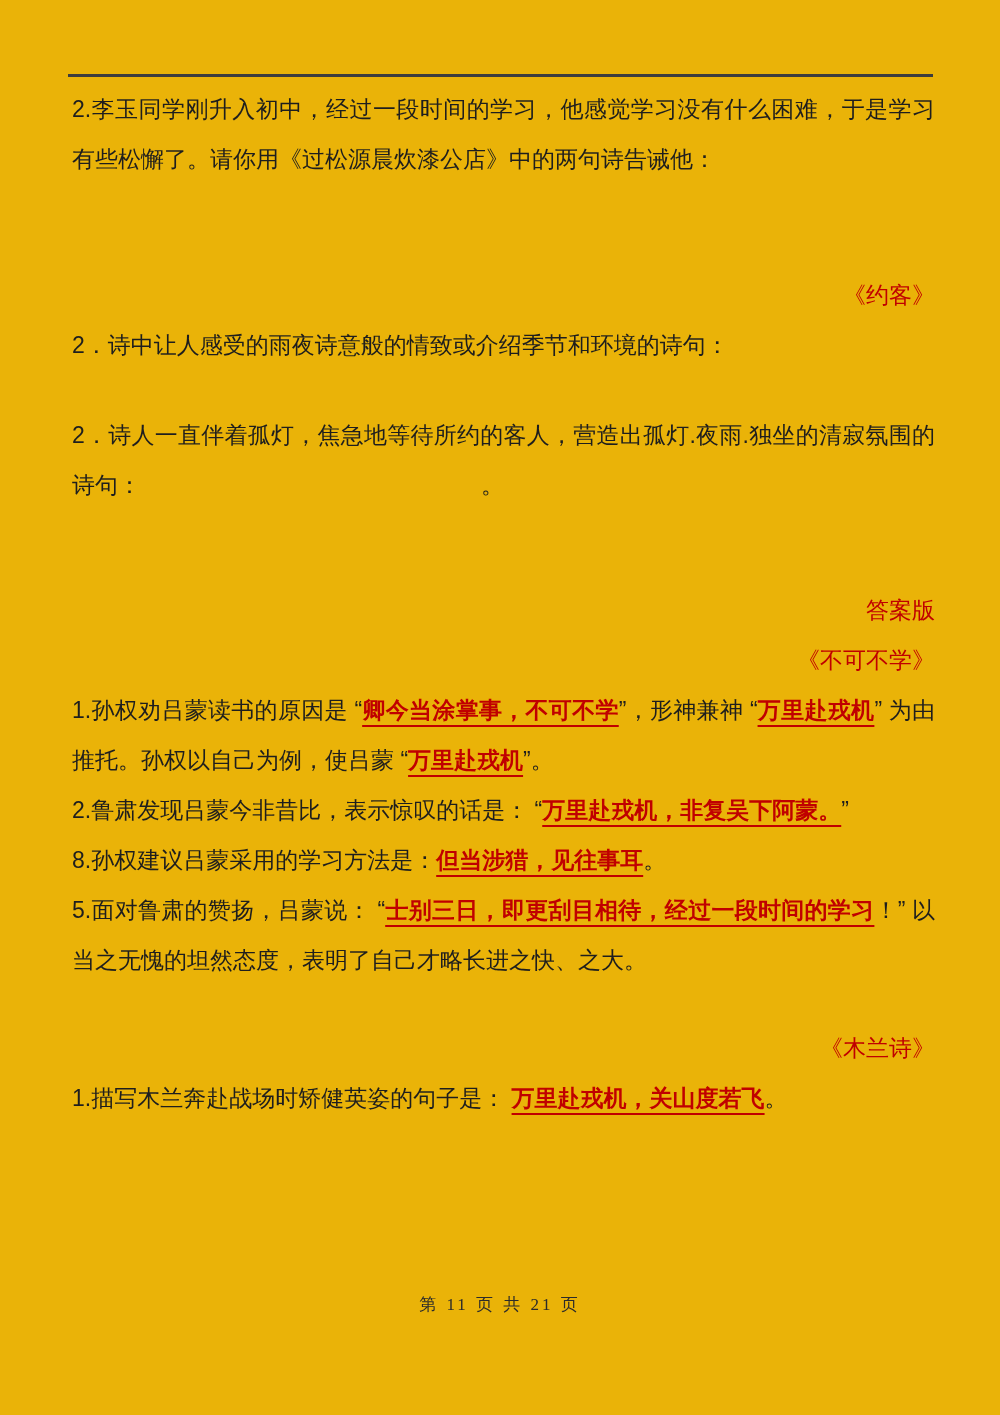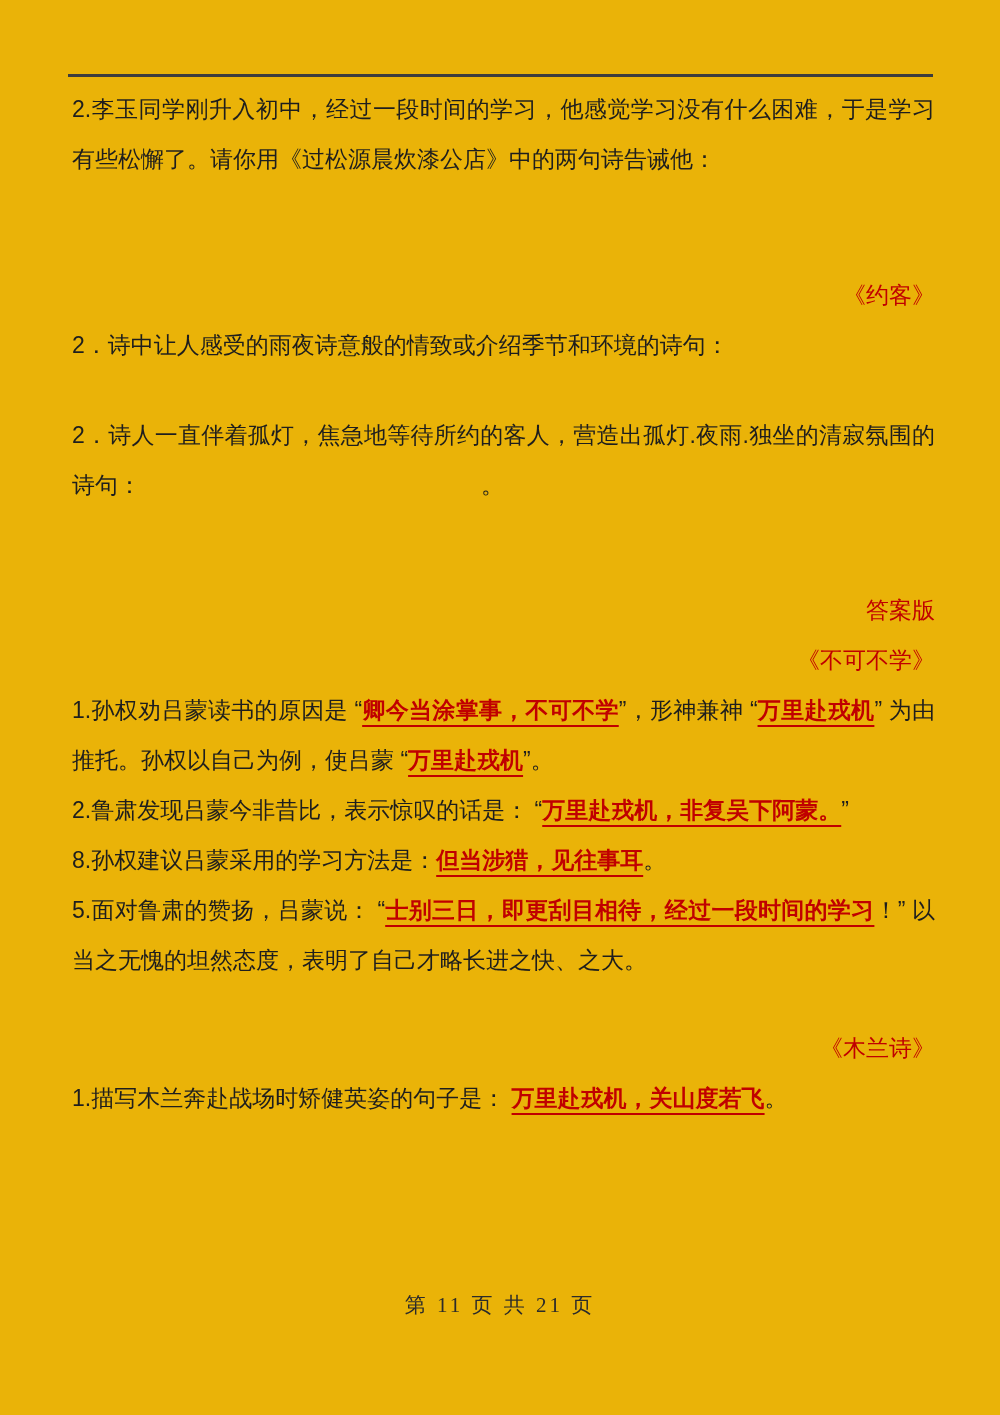--- a/index.html
+++ b/index.html
@@ -45,21 +45,21 @@
   .title-answers { margin-top: 75px; }
   .title-mulan   { margin-top: 38px; }
   .blank-long  { display: inline-block; width: 340px; }
   .blank-short { display: inline-block; width: 300px; }
   .footer {
     position: absolute;
     top: 1292px;
     left: 0;
     width: 100%;
     text-align: center;
-    font-size: 21px;
+    font-size: 17px;
     line-height: 26px;
     letter-spacing: 3px;
     color: #2b2b2b;
     font-family: "Liberation Serif", "DejaVu Serif", serif;
   }
 </style>
 </head>
 <body>
 
 <main class="page">

